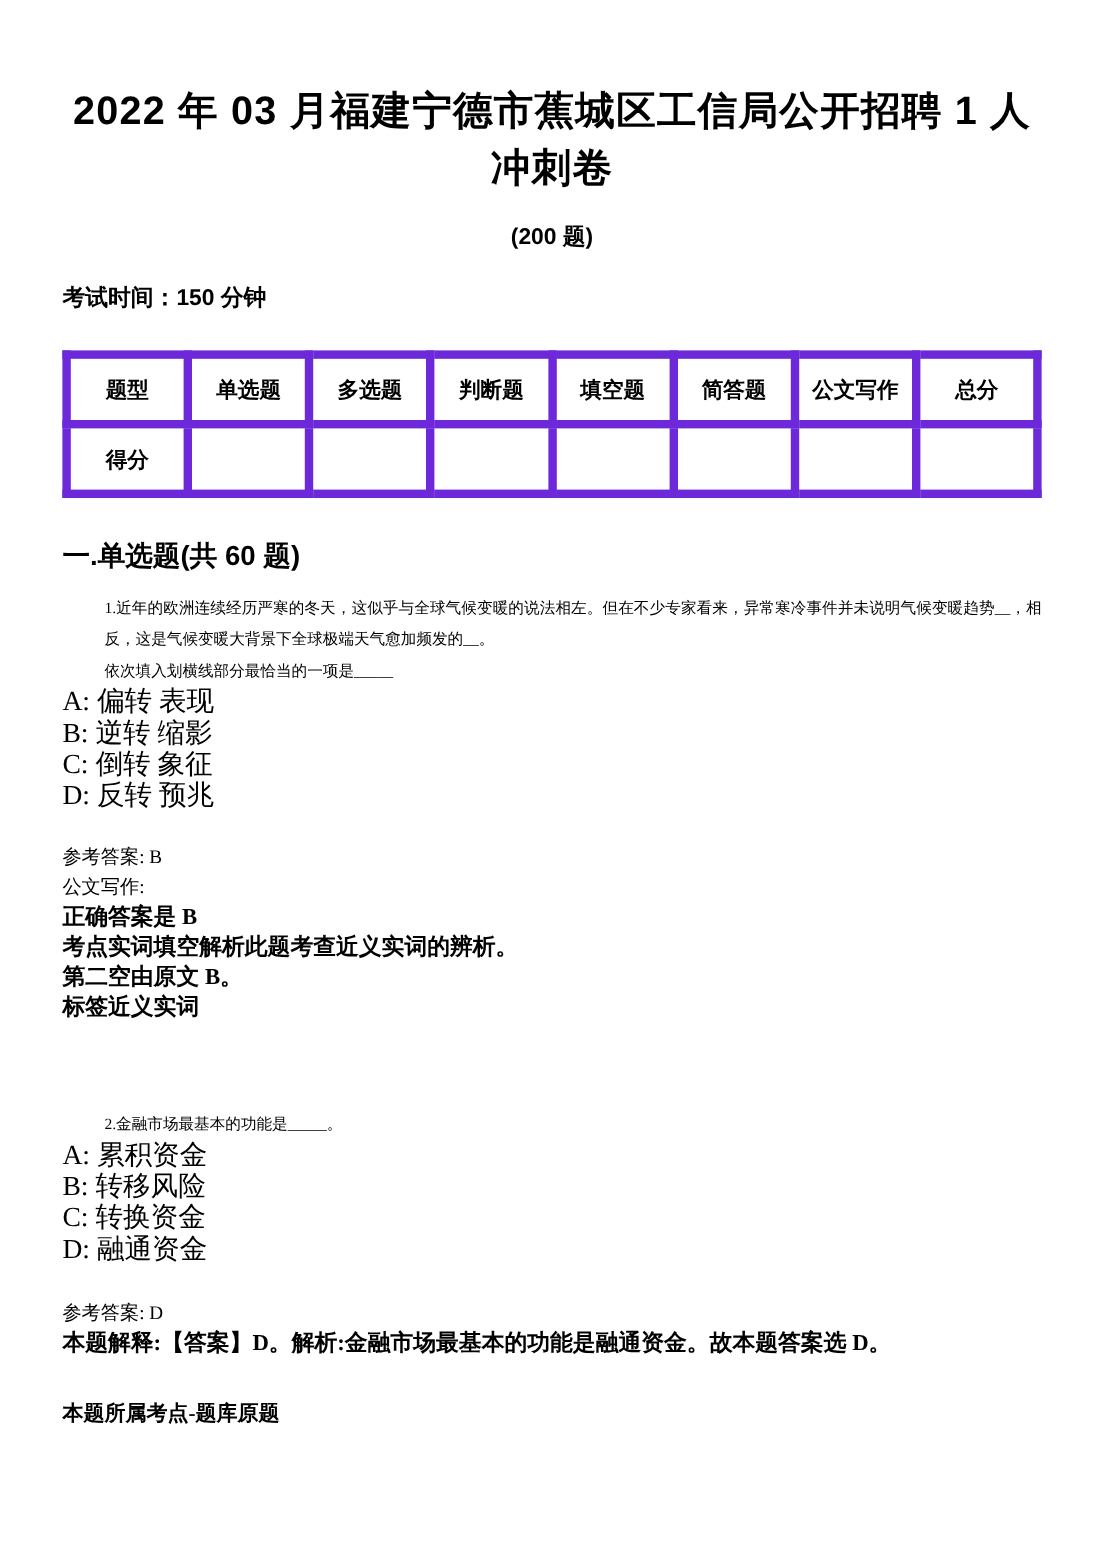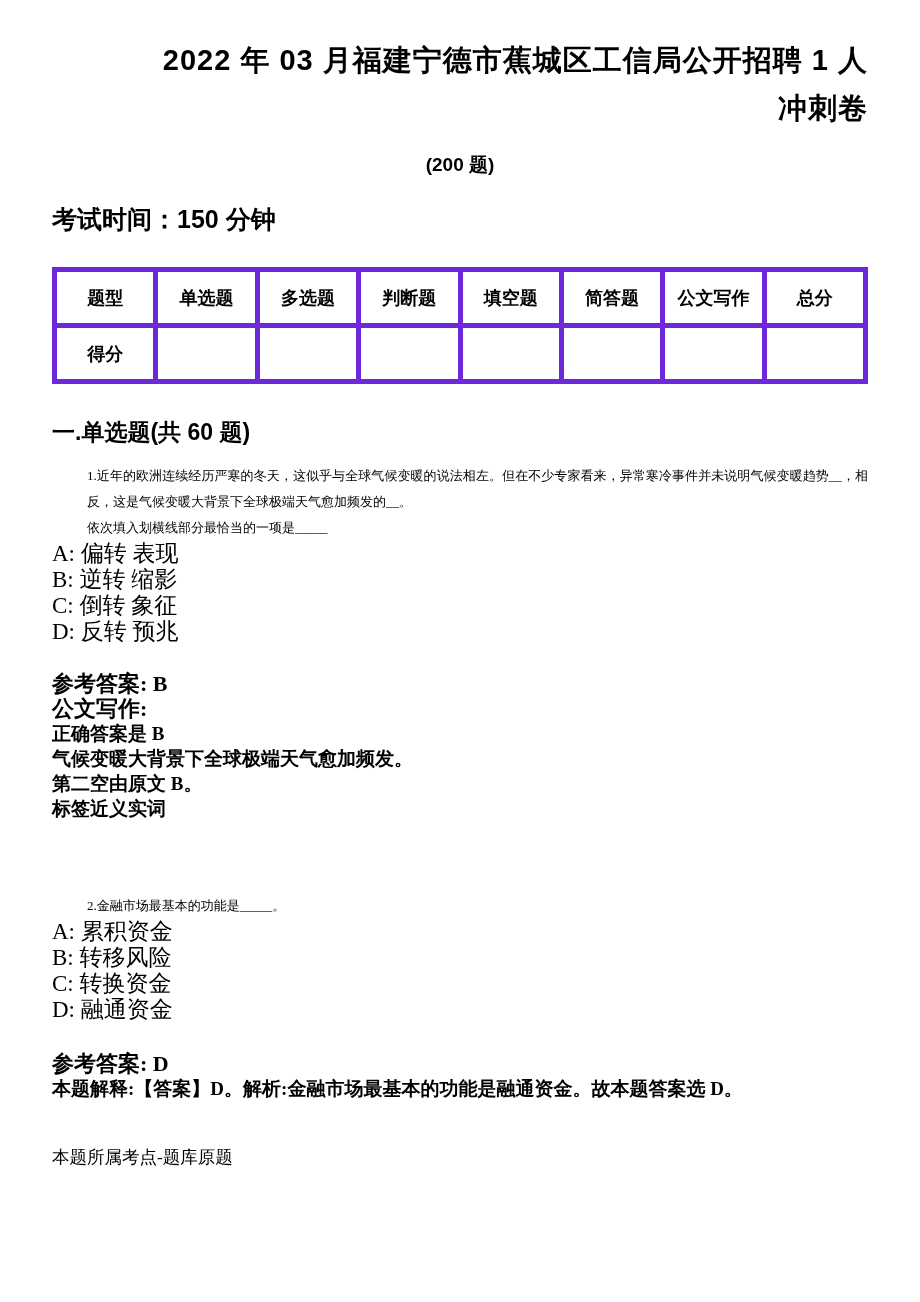--- a/index.html
+++ b/index.html
@@ -13,50 +13,50 @@
     height: 1302px;
     overflow: hidden;
     font-family: "Liberation Serif", serif;
   }
   .page {
     padding: 0 52px;
     box-sizing: border-box;
     width: 920px;
   }
   .doc-title {
-    margin-top: 36px;
+    margin-top: 68px;
     font-family: "Liberation Sans", sans-serif;
     font-weight: bold;
-    font-size: 29px;
+    font-size: 33px;
     line-height: 48px;
-    text-align: right;
+    text-align: center;
     letter-spacing: 1px;
   }
   .subtitle {
     margin-top: 20px;
     font-family: "Liberation Sans", sans-serif;
     font-weight: bold;
     font-size: 19px;
     text-align: center;
   }
   .exam-time {
     margin-top: 25px;
     font-family: "Liberation Sans", sans-serif;
     font-weight: bold;
-    font-size: 25px;
+    font-size: 19px;
     text-align: left;
   }
   table.score-table {
     margin-top: 31px;
     width: 100%;
     border-collapse: collapse;
     table-layout: fixed;
   }
   table.score-table td {
-    border: 5px solid #6d28d9;
+    border: 7px solid #6d28d9;
     height: 51px;
     text-align: center;
     vertical-align: middle;
     font-family: "Liberation Sans", sans-serif;
     font-weight: bold;
     font-size: 18px;
     padding: 0;
   }
   .section-heading {
     margin-top: 33px;
@@ -76,39 +76,39 @@
     margin-top: 15px;
   }
   .option {
     font-size: 23px;
     line-height: 26px;
   }
   .answer-block {
     margin-top: 26px;
   }
   .bold-line {
-    font-weight: bold;
-    font-size: 22px;
+    font-weight: normal;
+    font-size: 16px;
     line-height: 25px;
   }
   .expl-para {
     font-weight: bold;
     font-size: 19px;
     line-height: 25px;
     text-align: justify;
   }
   .q2-block {
     margin-top: 72px;
   }
   .q2-answer-block {
     margin-top: 28px;
   }
   .note-line {
-    margin-top: 43px;
-    font-weight: normal;
+    margin-top: 32px;
+    font-weight: bold;
     font-size: 17.5px;
     line-height: 26px;
   }
 </style>
 </head>
 <body>
 
 <div class="page">
 
   <div class="doc-title">
@@ -155,21 +155,21 @@
     <div>
       <div class="option">A: 偏转 表现</div>
       <div class="option">B: 逆转 缩影</div>
       <div class="option">C: 倒转 象征</div>
       <div class="option">D: 反转 预兆</div>
     </div>
     <div class="answer-block">
       <div class="bold-line">参考答案: B</div>
       <div class="bold-line">公文写作:</div>
       <div class="expl-para">正确答案是 B</div>
-      <div class="expl-para">气候变暖大背景下全球极端天气愈加频发。</div>
+      <div class="expl-para">考点实词填空解析此题考查近义实词的辨析。</div>
       <div class="expl-para">第二空由原文 B。</div>
       <div class="expl-para">标签近义实词</div>
     </div>
   </div>
 
   <div class="q2-block">
     <div class="body-text">
       <div>2.金融市场最基本的功能是_____。</div>
     </div>
     <div>

